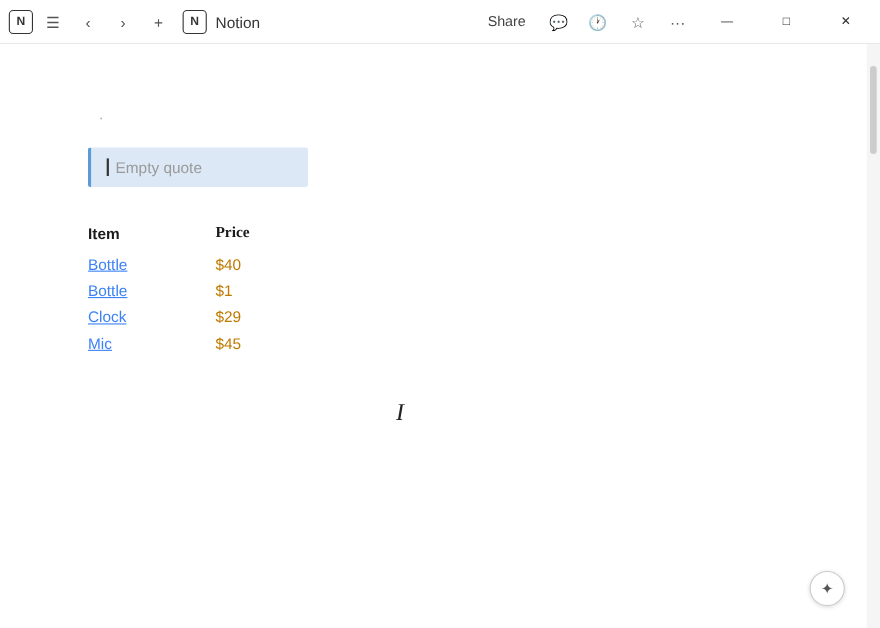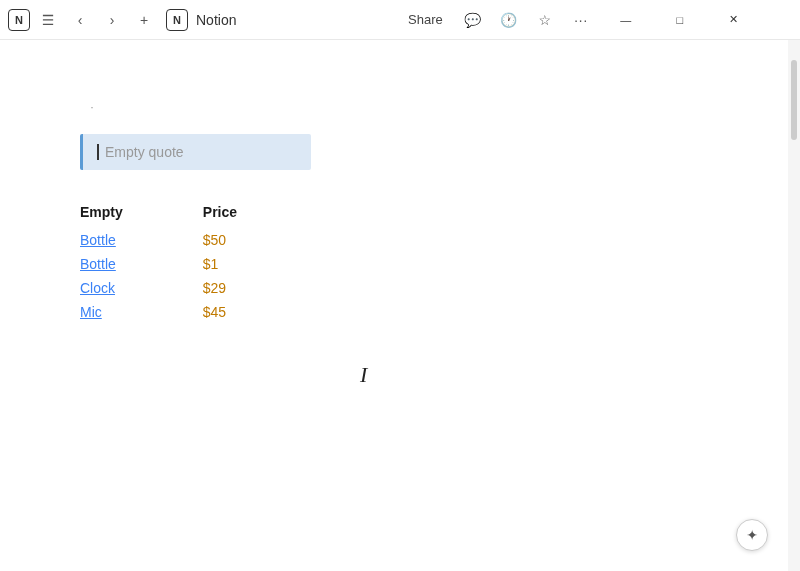--- a/index.html
+++ b/index.html
@@ -5,21 +5,21 @@
     * { margin: 0; padding: 0; box-sizing: border-box; }
     body { font-family: -apple-system, BlinkMacSystemFont, 'Segoe UI', sans-serif; background: #fff; width: 800px; height: 571px; overflow: hidden; }
 
     
     .titlebar {
       display: flex; align-items: center; height: 40px; padding: 0 8px;
       background: #fff; border-bottom: 1px solid #e8e8e8;
       user-select: none;
     }
     .titlebar-left { display: flex; align-items: center; gap: 4px; flex: 1; }
-    .titlebar-right { display: flex; align-items: center; gap: 8px; flex: 1; }
+    .titlebar-right { display: flex; align-items: center; gap: 8px; flex: 1; justify-content: flex-end; }
 
     .tb-btn {
       width: 28px; height: 28px; display: flex; align-items: center; justify-content: center;
       border: none; background: transparent; cursor: pointer; border-radius: 4px; color: #555;
       font-size: 14px;
     }
 
     .notion-icon {
       width: 22px; height: 22px; background: #fff; border: 1.5px solid #333;
       border-radius: 4px; display: flex; align-items: center; justify-content: center;
@@ -61,21 +61,21 @@
 
     
     .dot-line {
       font-size: 12px; color: #999; margin-bottom: 20px; margin-left: 10px;
     }
 
     
     .quote-block {
       display: flex; margin-bottom: 30px;
       background: #dce8f5; border-left: 3px solid #5b9bd5;
-      padding: 10px 14px; width: 231px; border-radius: 2px;
+      padding: 10px 14px; width: 200px; border-radius: 2px;
       cursor: text;
     }
     .quote-cursor {
       width: 2px; height: 16px; background: #333; margin-right: 6px; animation: blink 1s infinite;
     }
     @keyframes blink { 0%, 50% { opacity: 1; } 51%, 100% { opacity: 0; } }
     .quote-placeholder { color: #999; font-size: 14px; }
 
     
     .page-cursor {
@@ -83,21 +83,21 @@
       font-size: 22px; color: #222; cursor: text; font-family: Georgia, serif;
       font-style: italic;
     }
 
     
     .data-table { border-collapse: collapse; margin-top: 0; }
     .data-table th {
       text-align: left; font-size: 14px; font-weight: 600; color: #1a1a1a;
       padding: 4px 80px 8px 0;
     }
-    .data-table th.price-col { text-align: left; padding-left: 0; }
+    .data-table th.price-col { text-align: left; padding-left: 0; font-family: Liberation Serif, serif; }
     .data-table td {
       font-size: 14px; color: #2b5eab; padding: 4px 80px 4px 0;
     }
     .data-table td.price-cell {
       color: #c07a00; padding-left: 0; padding-right: 0;
     }
     .data-table tr td:first-child { color: #3b82f6; text-decoration: underline; }
 
     
     .corner-btn {
@@ -142,28 +142,28 @@
       <div class="quote-block">
         <div class="quote-cursor"></div>
         <span class="quote-placeholder">Empty quote</span>
       </div>
 
       <div class="page-cursor">I</div>
 
       <table class="data-table">
         <thead>
           <tr>
-            <th>Empty</th>
+            <th>Item</th>
             <th class="price-col">Price</th>
           </tr>
         </thead>
         <tbody id="table-body">
         <tr>
               <td>Bottle</td>
-              <td class="price-cell">$50</td>
+              <td class="price-cell">$40</td>
             </tr>
             <tr>
               <td>Bottle</td>
               <td class="price-cell">$1</td>
             </tr>
             <tr>
               <td>Clock</td>
               <td class="price-cell">$29</td>
             </tr>
             <tr>

